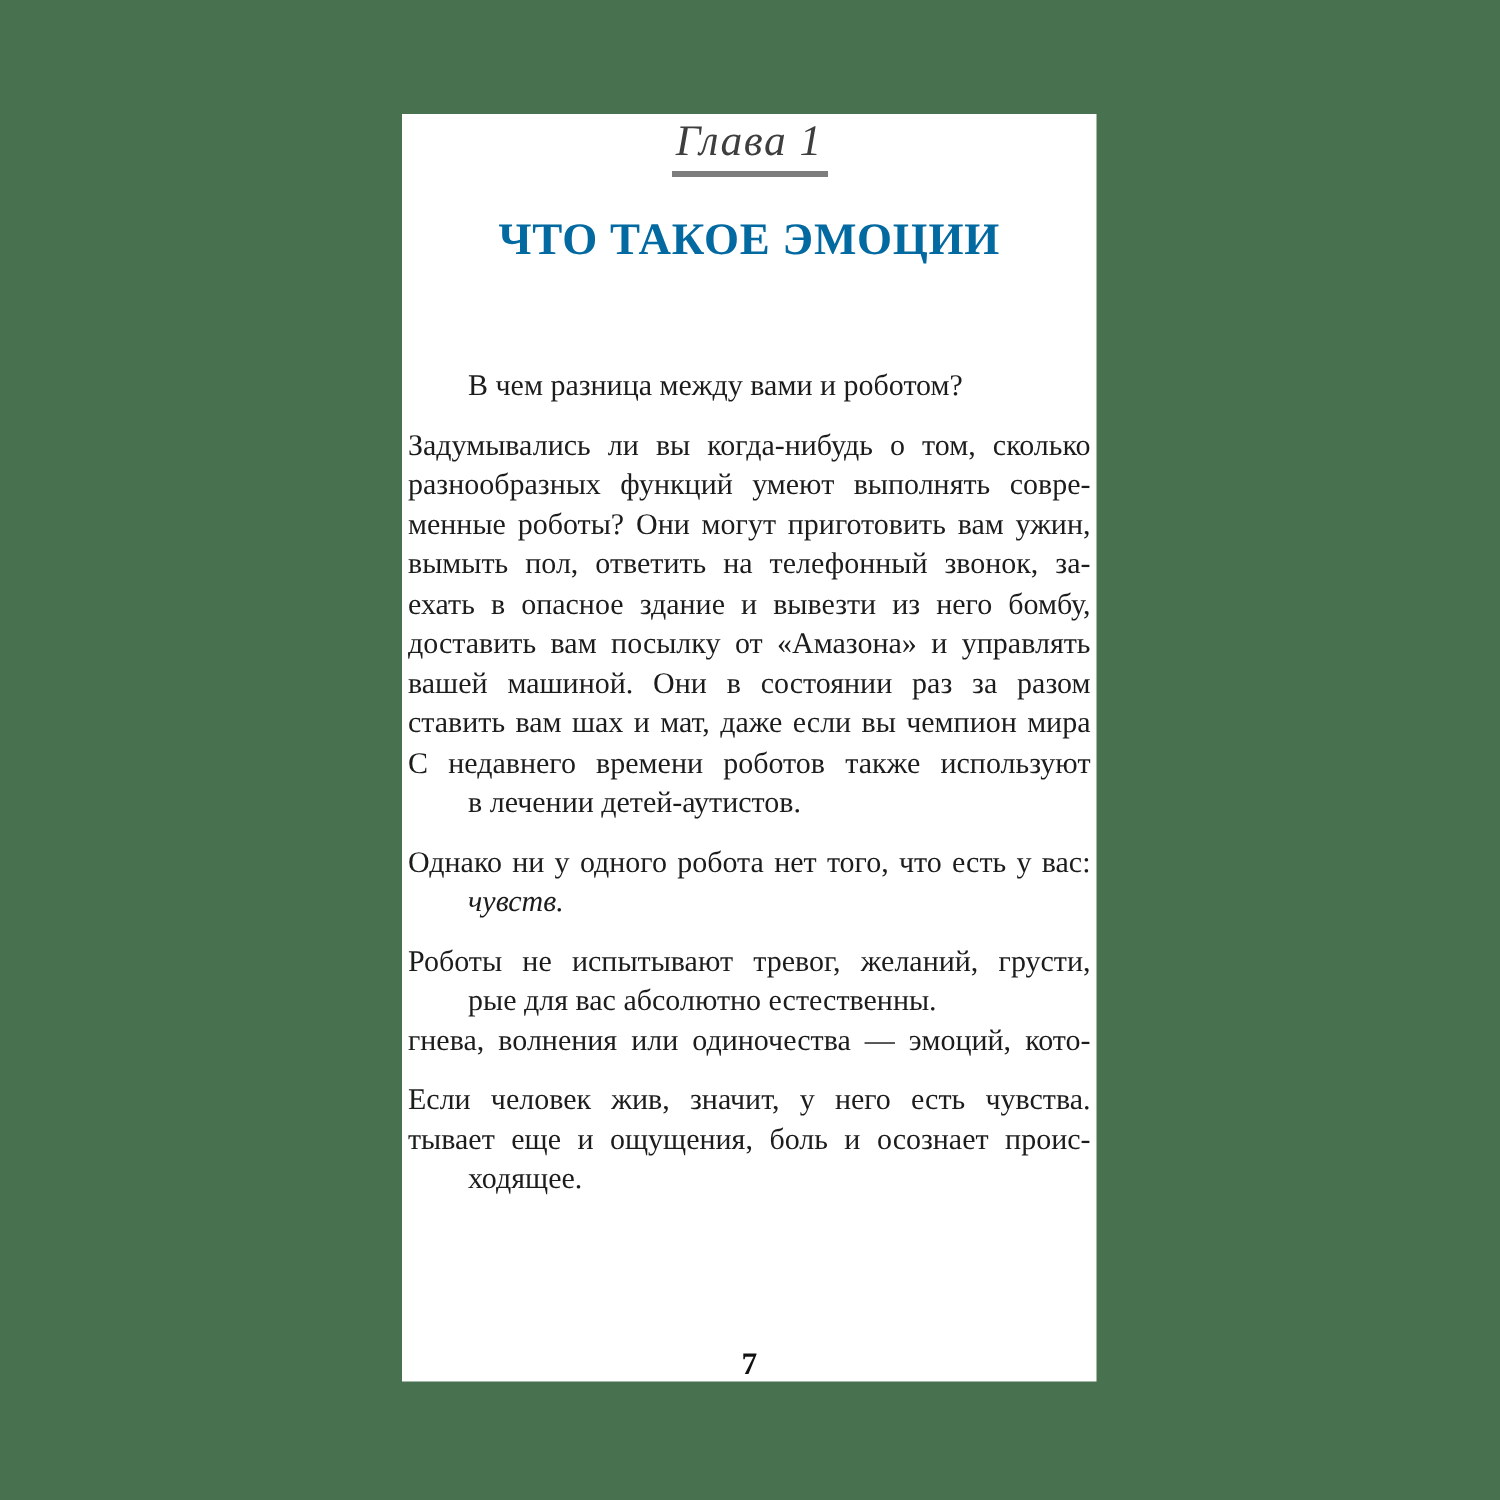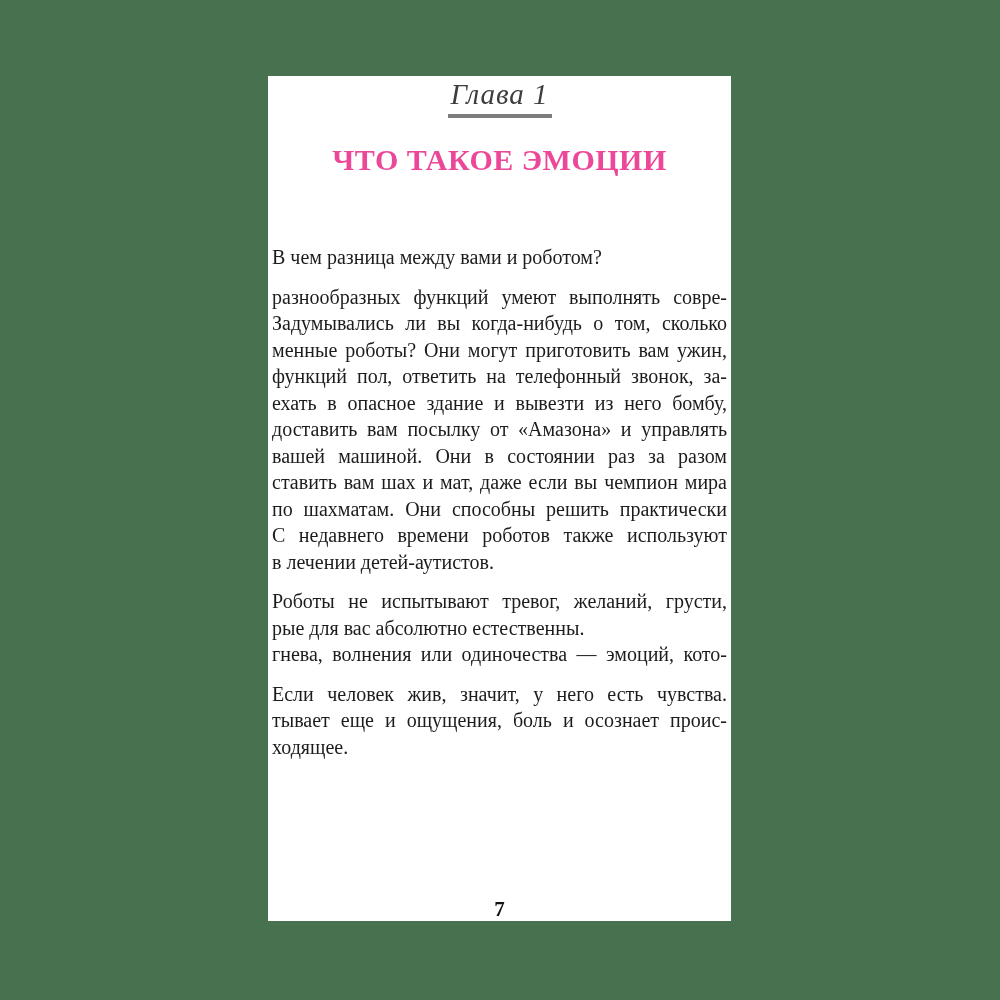--- a/index.html
+++ b/index.html
@@ -38,40 +38,41 @@
     height: 4px;
     background: #7d7d7d;
     margin: 3px auto 0 auto;
   }
   .page-title {
     margin: 25px 0 0 0;
     text-align: center;
     font-size: 30px;
     line-height: 34px;
     font-weight: bold;
-    color: #ec4899;
+    color: #0369a1;
     letter-spacing: 0.5px;
   }
   .body-text {
     margin-top: 67px;
     color: #1c1c1c;
     font-size: 20px;
     line-height: 26.5px;
   }
   .para {
     margin: 0 0 13px 0;
   }
   .line {
     text-align: justify;
     text-align-last: justify;
     white-space: normal;
   }
   .line.last {
     text-align: left;
     text-align-last: left;
+    margin-left: 40px;
   }
   .line.italic {
     font-style: italic;
   }
   .page-number {
     position: absolute;
     left: 0;
     right: 0;
     bottom: 1px;
     text-align: center;
@@ -86,31 +87,34 @@
 
 <div class="page" style="background: rgb(255, 255, 255);">
   <div class="chapter-label">Глава 1</div>
   <div class="chapter-divider" style="background: rgb(125, 125, 125);"></div>
   <h1 class="page-title">ЧТО ТАКОЕ ЭМОЦИИ</h1>
   <div class="body-text" style="color: rgb(28, 28, 28);">
       <div class="para">
         <div class="line last">В чем разница между вами и роботом?</div>
       </div>
       <div class="para">
+        <div class="line">Задумывались ли вы когда-нибудь о том, сколько</div>
         <div class="line">разнообразных функций умеют выполнять совре-</div>
-        <div class="line">Задумывались ли вы когда-нибудь о том, сколько</div>
         <div class="line">менные роботы? Они могут приготовить вам ужин,</div>
-        <div class="line">функций пол, ответить на телефонный звонок, за-</div>
+        <div class="line">вымыть пол, ответить на телефонный звонок, за-</div>
         <div class="line">ехать в опасное здание и вывезти из него бомбу,</div>
         <div class="line">доставить вам посылку от «Амазона» и управлять</div>
         <div class="line">вашей машиной. Они в состоянии раз за разом</div>
         <div class="line">ставить вам шах и мат, даже если вы чемпион мира</div>
-        <div class="line">по шахматам. Они способны решить практически</div>
         <div class="line">С недавнего времени роботов также используют</div>
         <div class="line last">в лечении детей-аутистов.</div>
+      </div>
+      <div class="para">
+        <div class="line">Однако ни у одного робота нет того, что есть у вас:</div>
+        <div class="line last italic">чувств.</div>
       </div>
       <div class="para">
         <div class="line">Роботы не испытывают тревог, желаний, грусти,</div>
         <div class="line last">рые для вас абсолютно естественны.</div>
         <div class="line">гнева, волнения или одиночества — эмоций, кото-</div>
       </div>
       <div class="para">
         <div class="line">Если человек жив, значит, у него есть чувства.</div>
         <div class="line">тывает еще и ощущения, боль и осознает проис-</div>
         <div class="line last">ходящее.</div>

